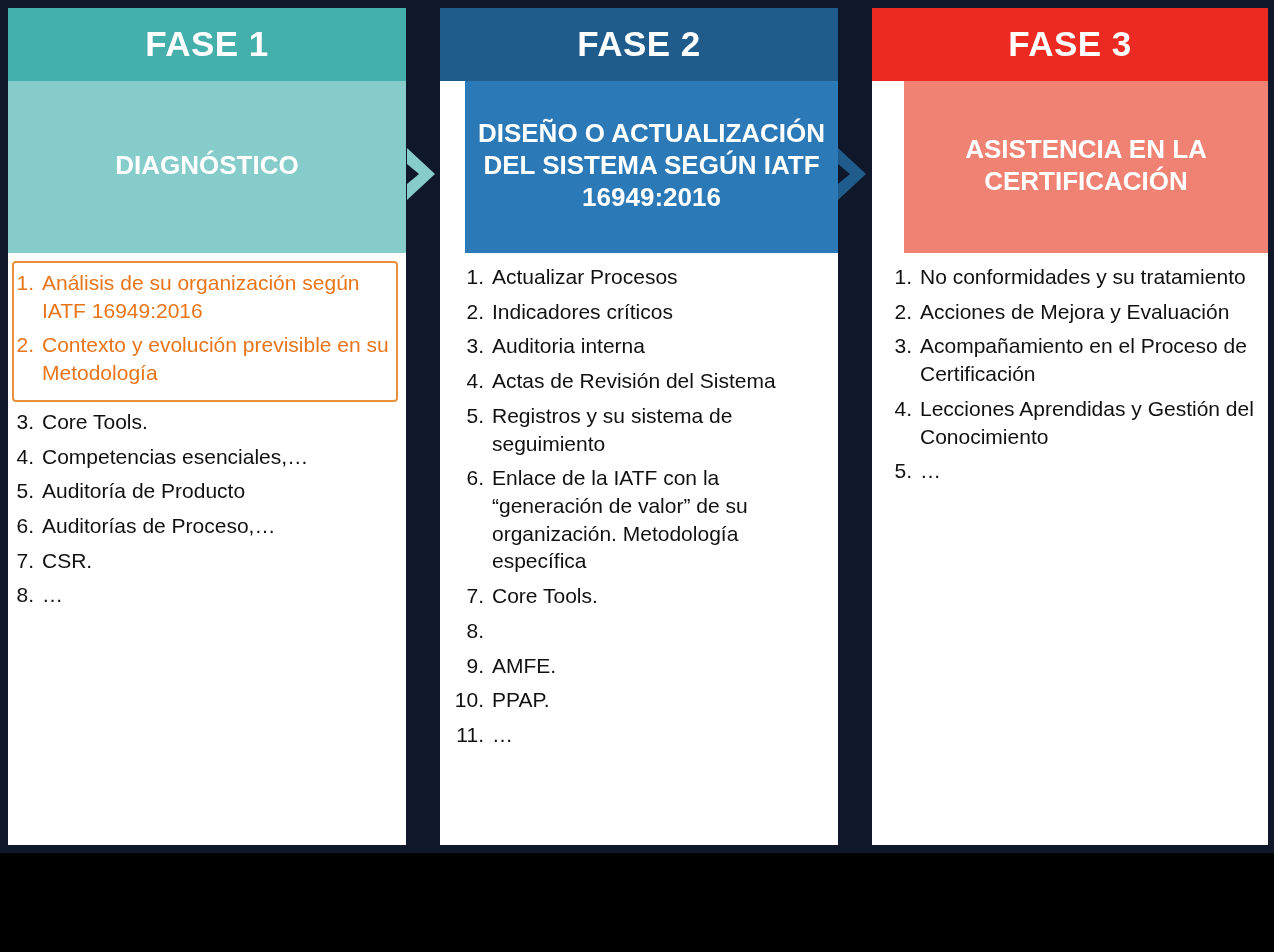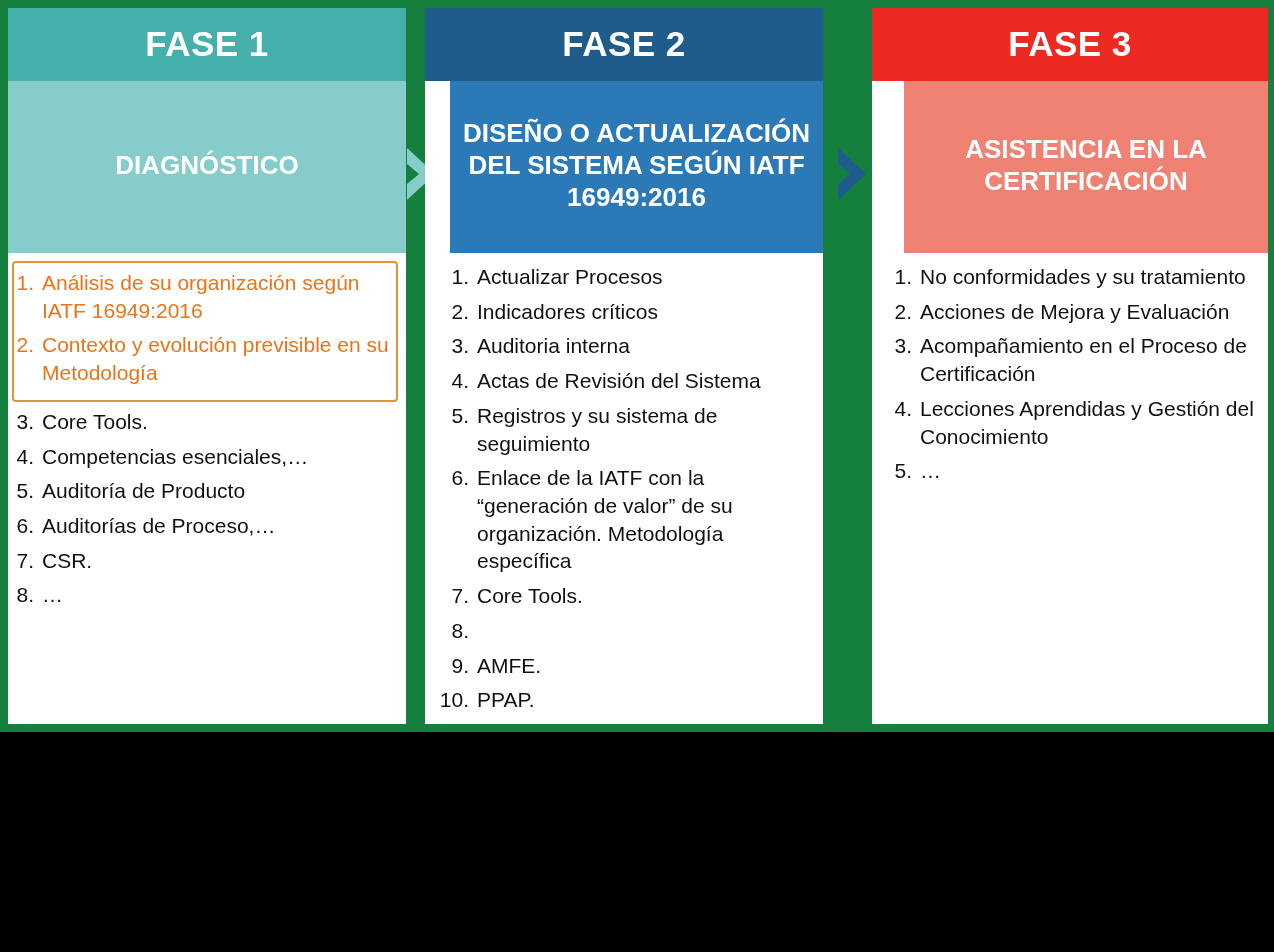--- a/index.html
+++ b/index.html
@@ -7,34 +7,34 @@
     margin: 0;
     padding: 0;
     background: #000000;
     width: 1274px;
     height: 952px;
     font-family: "Liberation Sans", sans-serif;
   }
   .board {
     position: relative;
     width: 1274px;
-    height: 732px;
-    background: #15803d;
+    height: 853px;
+    background: #0f172a;
     overflow: hidden;
   }
   .column {
     position: absolute;
     top: 8px;
     bottom: 8px;
     background: #ffffff;
     display: flex;
     flex-direction: column;
   }
   #col-1 { left: 8px;  width: 398px; }
-  #col-2 { left: 425px; width: 398px; justify-content: space-between; }
+  #col-2 { left: 440px; width: 398px; justify-content: space-between; }
   #col-3 { left: 872px; width: 396px; }
 
   .phase-header {
     color: #ffffff;
     font-weight: bold;
     text-align: center;
     letter-spacing: 0.5px;
   }
   .phase-title-bar {
     font-size: 35px;

